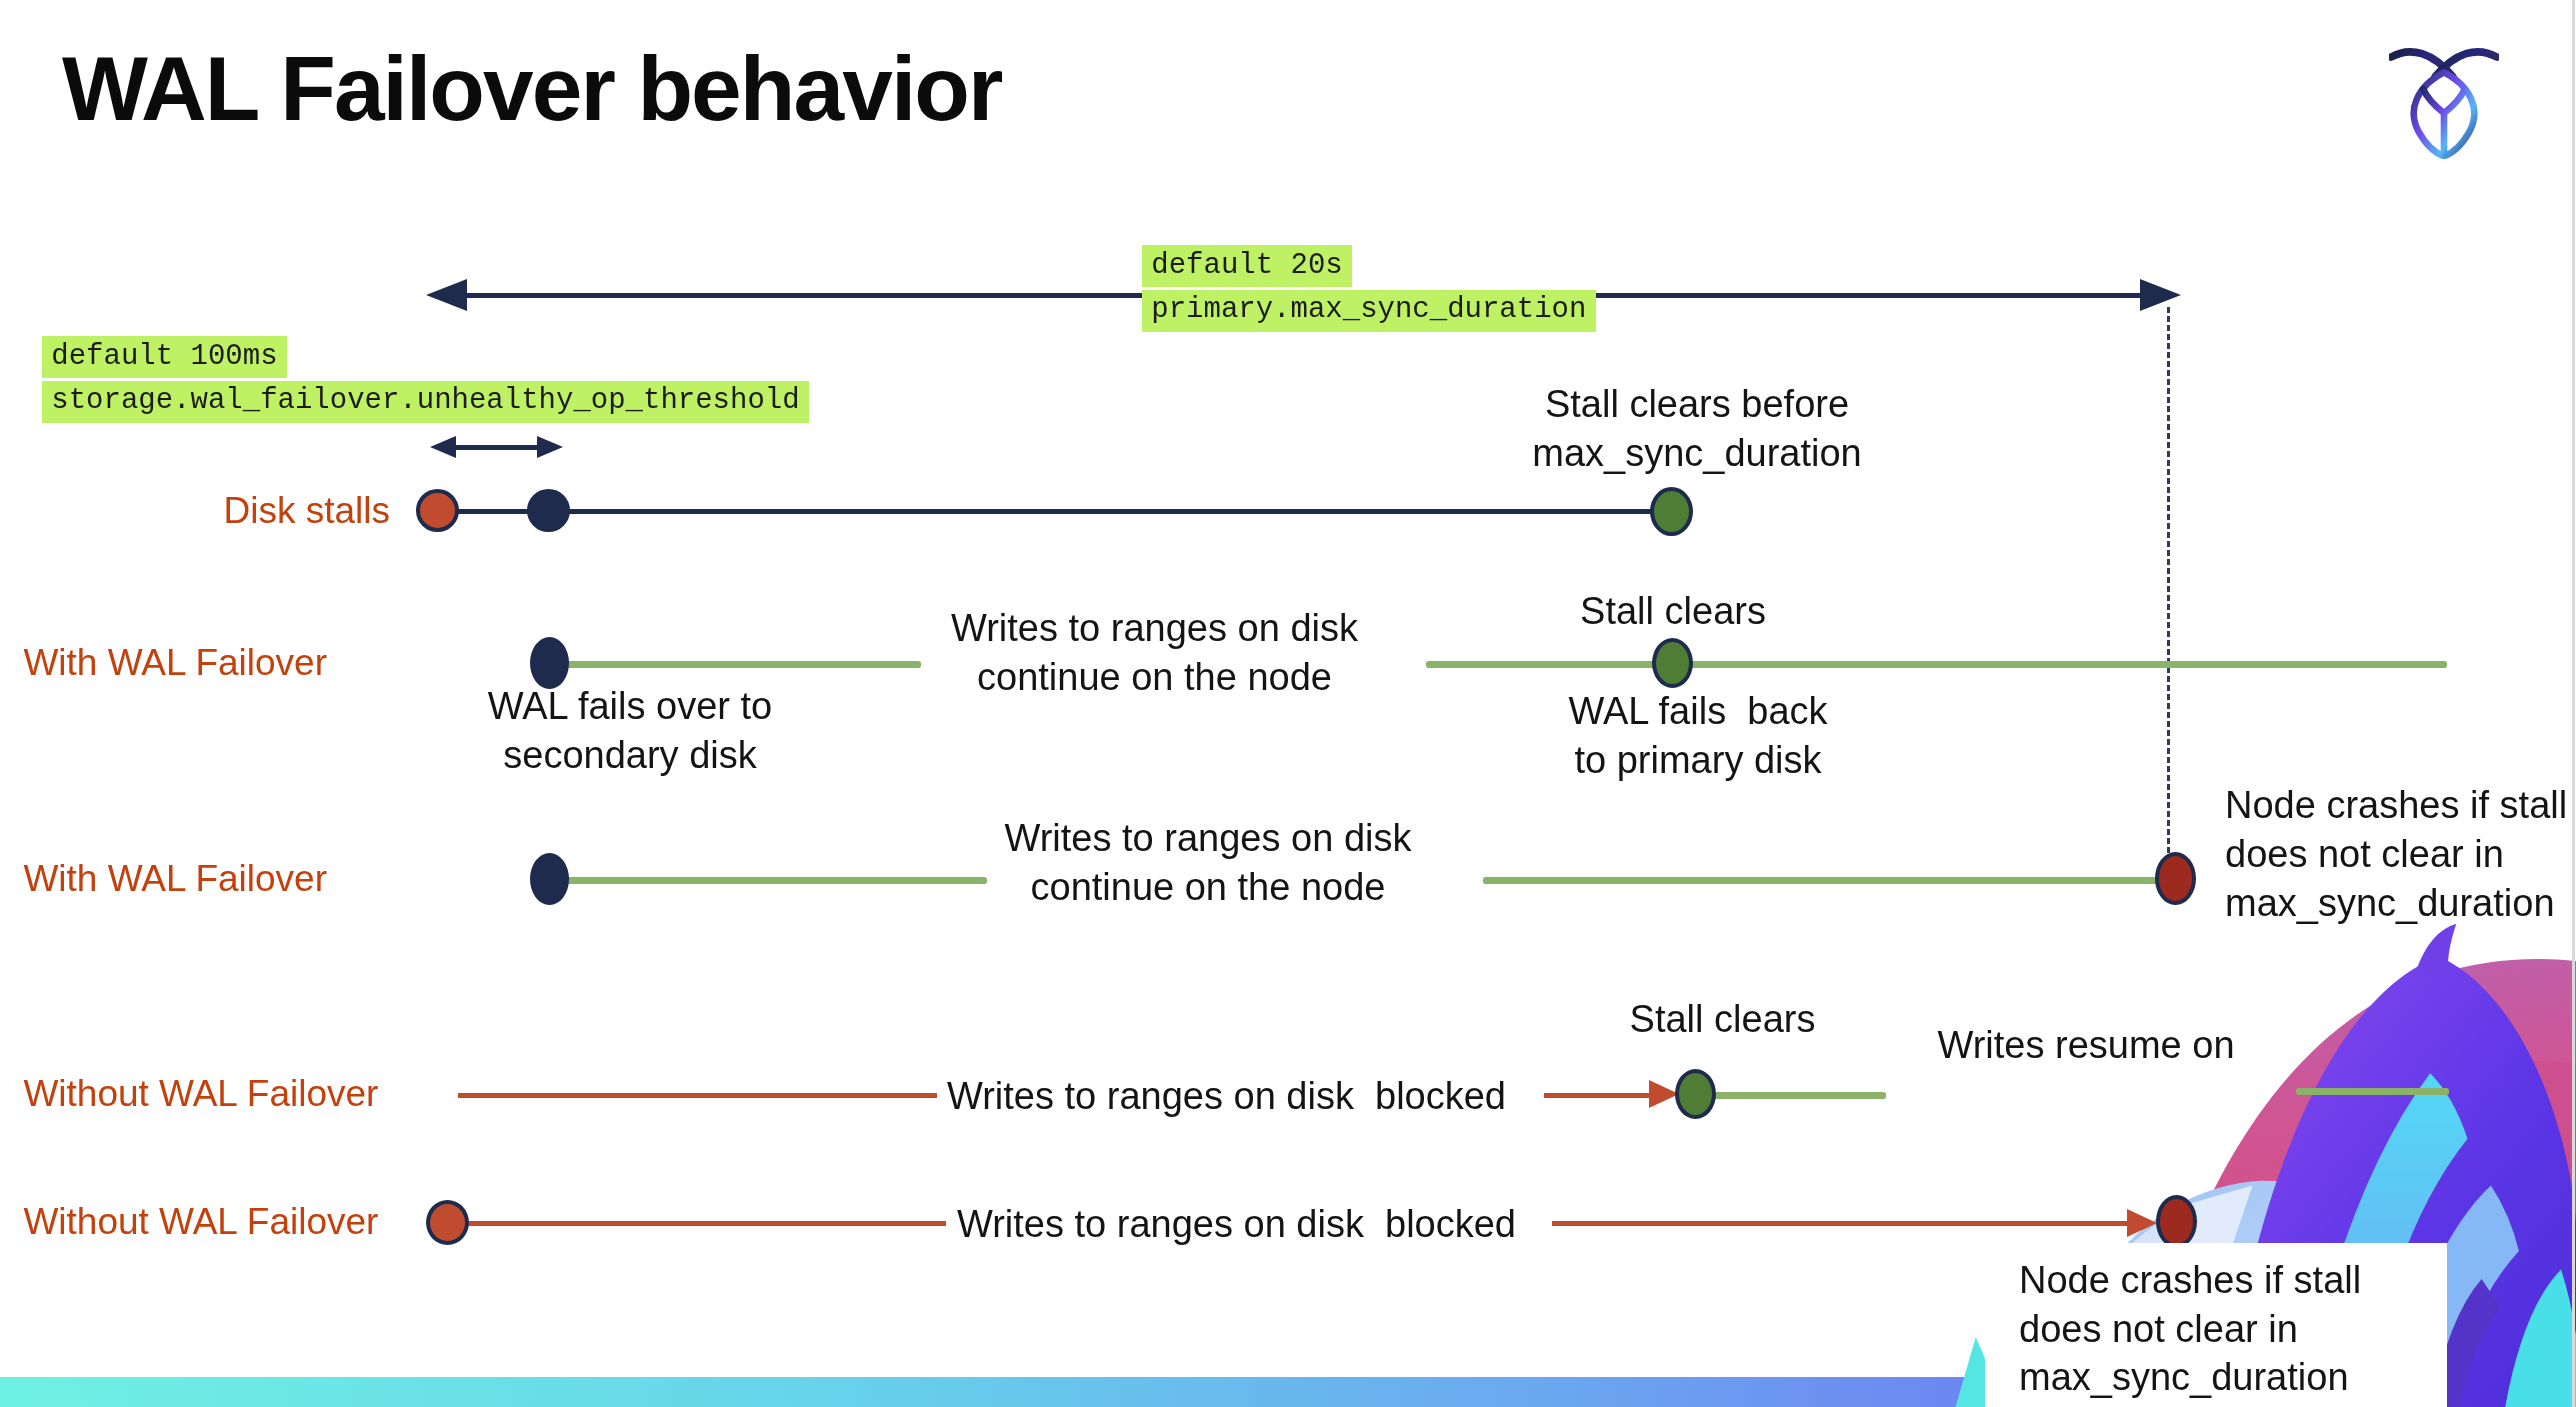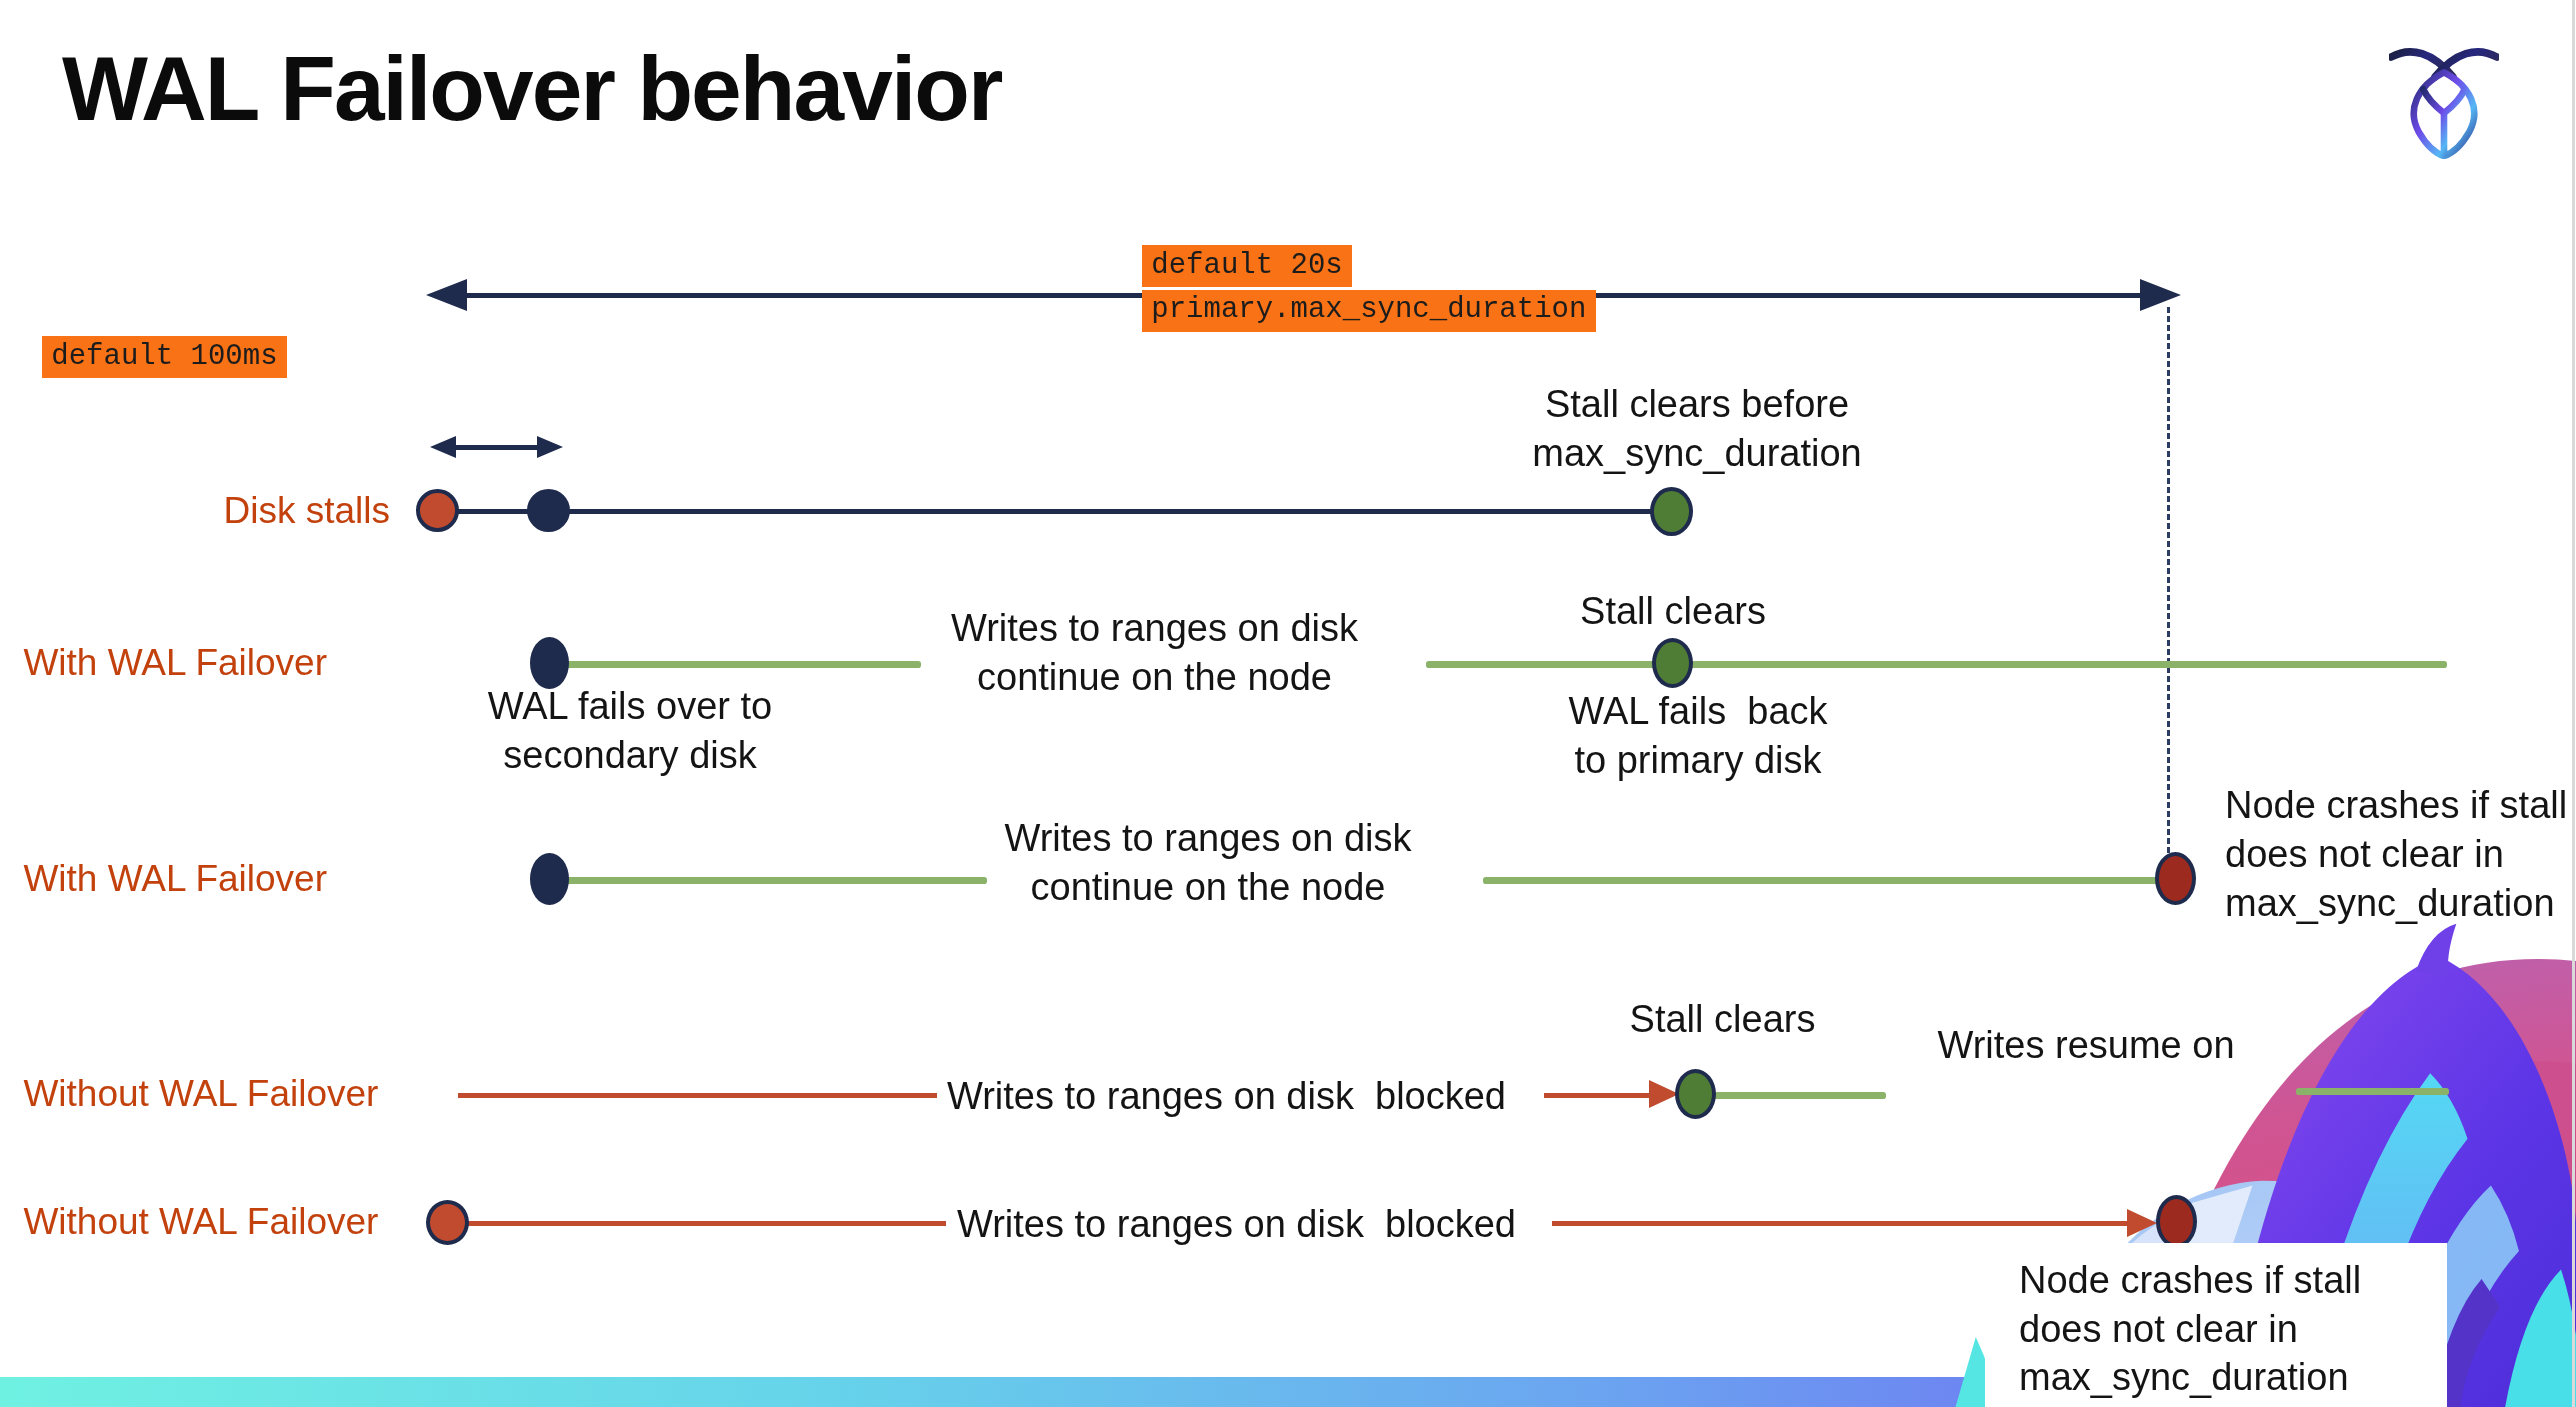--- a/index.html
+++ b/index.html
@@ -2,21 +2,21 @@
 <html style="font-size:15px"><head>
 <meta charset="utf-8">
 <style>
   html,body{margin:0;padding:0;background:#ffffff;}
   .stage{position:relative;width:2576px;height:1408px;background:#ffffff;overflow:hidden;
          font-family:"Liberation Sans",sans-serif;color:#141414;}
   .title{position:absolute;left:62px;top:37px;font-size:91px;font-weight:bold;
          letter-spacing:-1.9px;color:#0b0b0b;white-space:nowrap;}
   .codelabel{position:absolute;font-family:"Liberation Mono",monospace;font-size:29px;
          color:#1c1c1c;line-height:1;}
-  .codelabel .cline{display:table;background:#f97316;padding:5.6px 9.3px 7.5px 9.3px;margin-bottom:2.8px;white-space:pre;}
+  .codelabel .cline{display:table;background:#bef264;padding:5.6px 9.3px 7.5px 9.3px;margin-bottom:2.8px;white-space:pre;}
   .rowlabel{position:absolute;font-size:37px;color:#c2410c;white-space:nowrap;}
   .note{position:absolute;font-size:38px;line-height:1.29;text-align:center;color:#141414;}
   .note span{display:block;white-space:pre;}
   .note.leftal{text-align:left;}
   .hline{position:absolute;}
   .hline.navy{height:4.7px;background:#1f2b4d;}
   .hline.green{height:6.5px;background:#8ab369;border-radius:2.8px;}
   .hline.red{height:4.7px;background:#c04b2e;}
   .dot{position:absolute;box-sizing:border-box;border:4.7px solid #1f2b4d;border-radius:50%;}
   .dot.navy{background:#1f2b4d;}
@@ -115,20 +115,21 @@
 
   <div class="vdash" style="left:2167px;top:307px;height:546px;"></div>
 
   <div class="codelabel" style="left:1142px;top:245px;">
     <div class="cline">default 20s</div>
     <div class="cline">primary.max_sync_duration</div>
   </div>
 
   <div class="codelabel" style="left:42px;top:336px;">
     <div class="cline">default 100ms</div>
+    <div class="cline">storage.wal_failover.unhealthy_op_threshold</div>
   </div>
 
   <div class="hline navy" style="left:449px;top:445px;width:93px;"></div>
   <div class="tri" style="left:430px;top:436px;border-top:11.2px solid transparent;border-bottom:11.2px solid transparent;border-right:26px solid #1f2b4d;"></div>
   <div class="tri" style="left:537px;top:436px;border-top:11.2px solid transparent;border-bottom:11.2px solid transparent;border-left:26px solid #1f2b4d;"></div>
 
   <div class="rowlabel" style="left:147px;top:490px;width:243px;text-align:right;">Disk stalls</div>
   <div class="hline navy" style="left:437px;top:509px;width:1236px;"></div>
   <div class="dot red" style="left:416px;top:489px;width:43px;height:43px;"></div>
   <div class="dot navy" style="left:527px;top:489px;width:43px;height:43px;"></div>

